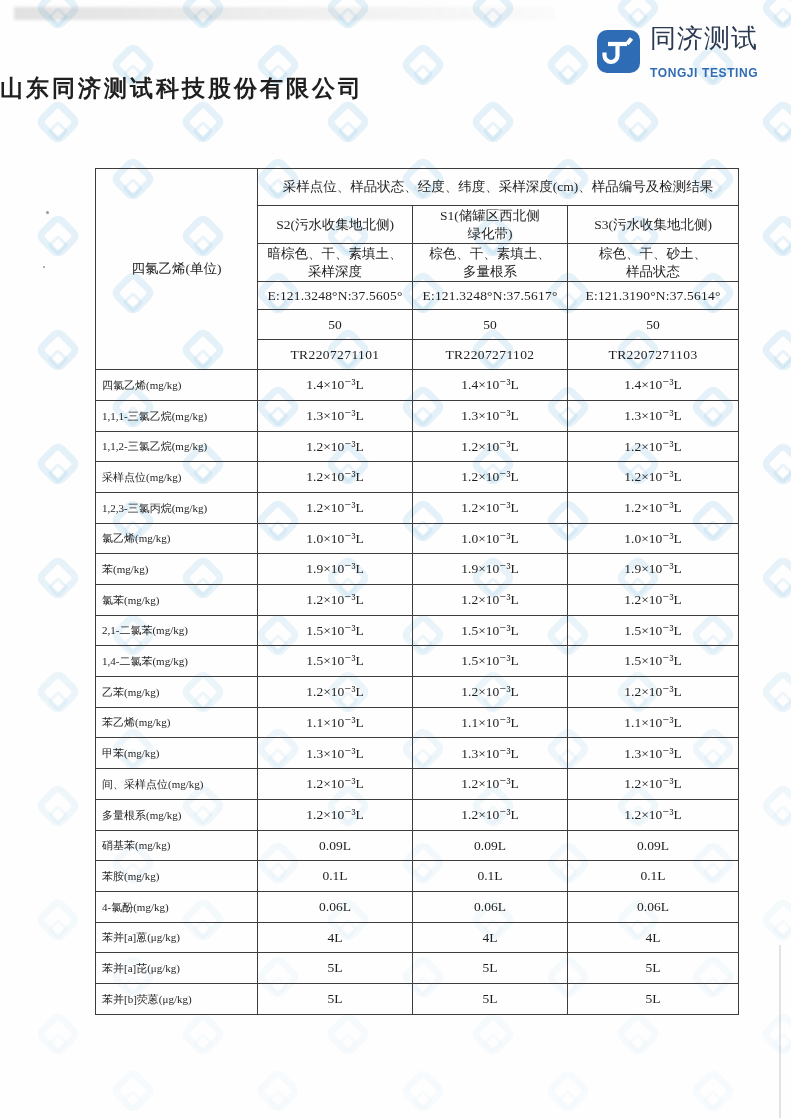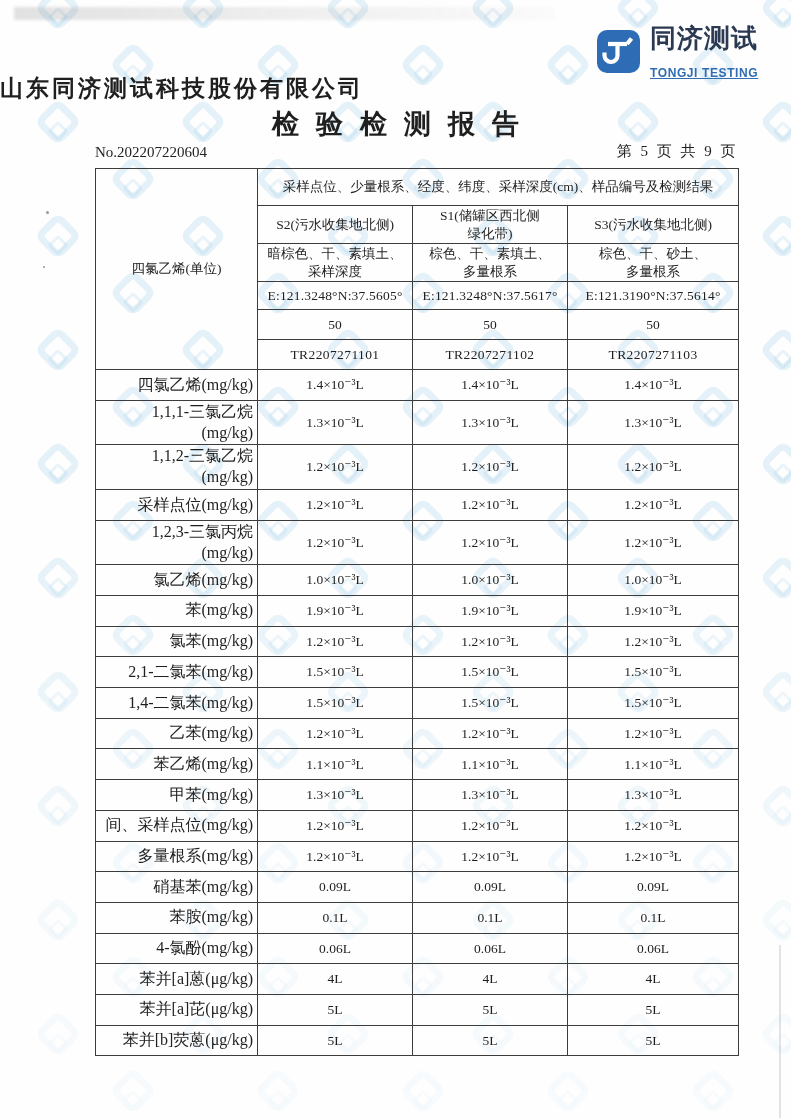--- a/index.html
+++ b/index.html
@@ -27,24 +27,24 @@
   .scan-line-right { position:absolute; left:779px; top:945px; width:2px; height:173px;
     background:rgba(125,135,145,.22); }
   .speck { position:absolute; width:3px; height:3px; border-radius:50%; background:rgba(70,70,70,.55); }
   .speck.s1 { left:46px; top:211px; }
   .speck.s2 { left:43px; top:266px; width:2px; height:2px; }
 
   
   .logo { position:absolute; left:596px; top:24px; display:flex; align-items:center; gap:9px; }
   .logo-icon { width:45px; height:45px; flex:0 0 auto; }
   .logo-text { display:flex; flex-direction:column; line-height:1.1; }
-  .logo-cn { font-size:26px; font-weight:bold; color:#2b3a52;
+  .logo-cn { font-size:26px; font-weight:normal; color:#2b3a52;
              font-family:"Liberation Sans","DejaVu Sans",sans-serif; letter-spacing:1px; }
   .logo-en { font-size:12px; font-weight:bold; color:#2f6cb3;
-             font-family:"Liberation Sans","DejaVu Sans",sans-serif; letter-spacing:.6px; margin-top:14px;text-decoration:underline; }
+             font-family:"Liberation Sans","DejaVu Sans",sans-serif; letter-spacing:.6px; margin-top:14px; }
 
   
   .company-title { position:absolute; top:73px; left:0; width:100%; text-align:left;
                    font-size:23px; font-weight:bold; letter-spacing:3px; }
   .report-title  { position:absolute; top:106px; left:0; width:100%; text-align:center;
                    font-size:27px; font-weight:bold; letter-spacing:17px; text-indent:17px; }
   .meta-row { position:absolute; top:142px; left:95px; width:643px;
               display:flex; justify-content:space-between; align-items:flex-end; font-size:15px; }
   .page-info { letter-spacing:2.5px; font-size:15px; }
 
@@ -54,21 +54,21 @@
   table.results td { border:1px solid #3c3c3c; text-align:center; vertical-align:middle;
                      font-size:13.5px; line-height:1.3; padding:1px 4px; overflow:hidden; }
   td.corner { font-size:14px; }
   .r-top td.top-header { height:37px; }
   .r-site td  { height:38px; white-space:pre-line; }
   .r-desc td  { height:38px; white-space:pre-line; }
   .r-coord td { height:28px; font-size:12.5px; letter-spacing:.2px; }
   .r-depth td { height:30px; }
   .r-id td    { height:30px; font-size:13px; letter-spacing:.4px; }
   .r-data td  { height:30.7px; }
-  .r-data td.item { text-align:right; padding-left:6px; font-size:16px; }
+  .r-data td.item { text-align:left; padding-left:6px; font-size:11px; }
 </style>
 </head>
 <body>
 
 <div class="page">
 
   <div class="watermark-layer">
       <div class="wm" style="left: 41px; top: -9px;"></div>
       <div class="wm" style="left: 186px; top: -9px;"></div>
       <div class="wm" style="left: 331px; top: -9px;"></div>
@@ -195,52 +195,47 @@
         <path d="M21.5 15 V26.5 A6.5 6.5 0 0 1 8.5 26.5 V23.5" stroke="#ffffff" stroke-width="4.2" fill="none"></path>
       </svg>
     </div>
     <div class="logo-text">
       <div class="logo-cn">同济测试</div>
       <div class="logo-en">TONGJI TESTING</div>
     </div>
   </div>
 
   <div class="company-title">山东同济测试科技股份有限公司</div>
-  <div class="report-title">检验检测报告</div>
-
-  <div class="meta-row">
-    <span class="report-no">No.202207220604</span>
-    <span class="page-info">第 5 页 共 9 页</span>
-  </div>
+
 
   <table class="results">
     <colgroup>
       <col style="width:162px">
         <col style="width:155px">
         <col style="width:155px">
         <col style="width:171px">
     </colgroup>
     <tbody>
       <tr class="r-top">
         <td class="corner" rowspan="6">四氯乙烯(单位)</td>
-        <td class="top-header" colspan="3">采样点位、少量根系、经度、纬度、采样深度(cm)、样品编号及检测结果</td>
+        <td class="top-header" colspan="3">采样点位、样品状态、经度、纬度、采样深度(cm)、样品编号及检测结果</td>
       </tr>
       <tr class="r-site">
         <td>S2(污水收集地北侧)</td>
         <td>S1(储罐区西北侧
 绿化带)</td>
         <td>S3(污水收集地北侧)</td>
       </tr>
       <tr class="r-desc">
         <td>暗棕色、干、素填土、
 采样深度</td>
         <td>棕色、干、素填土、
 多量根系</td>
         <td>棕色、干、砂土、
-多量根系</td>
+样品状态</td>
       </tr>
       <tr class="r-coord">
         <td>E:121.3248°N:37.5605°</td>
         <td>E:121.3248°N:37.5617°</td>
         <td>E:121.3190°N:37.5614°</td>
       </tr>
       <tr class="r-depth">
         <td>50</td>
         <td>50</td>
         <td>50</td>

